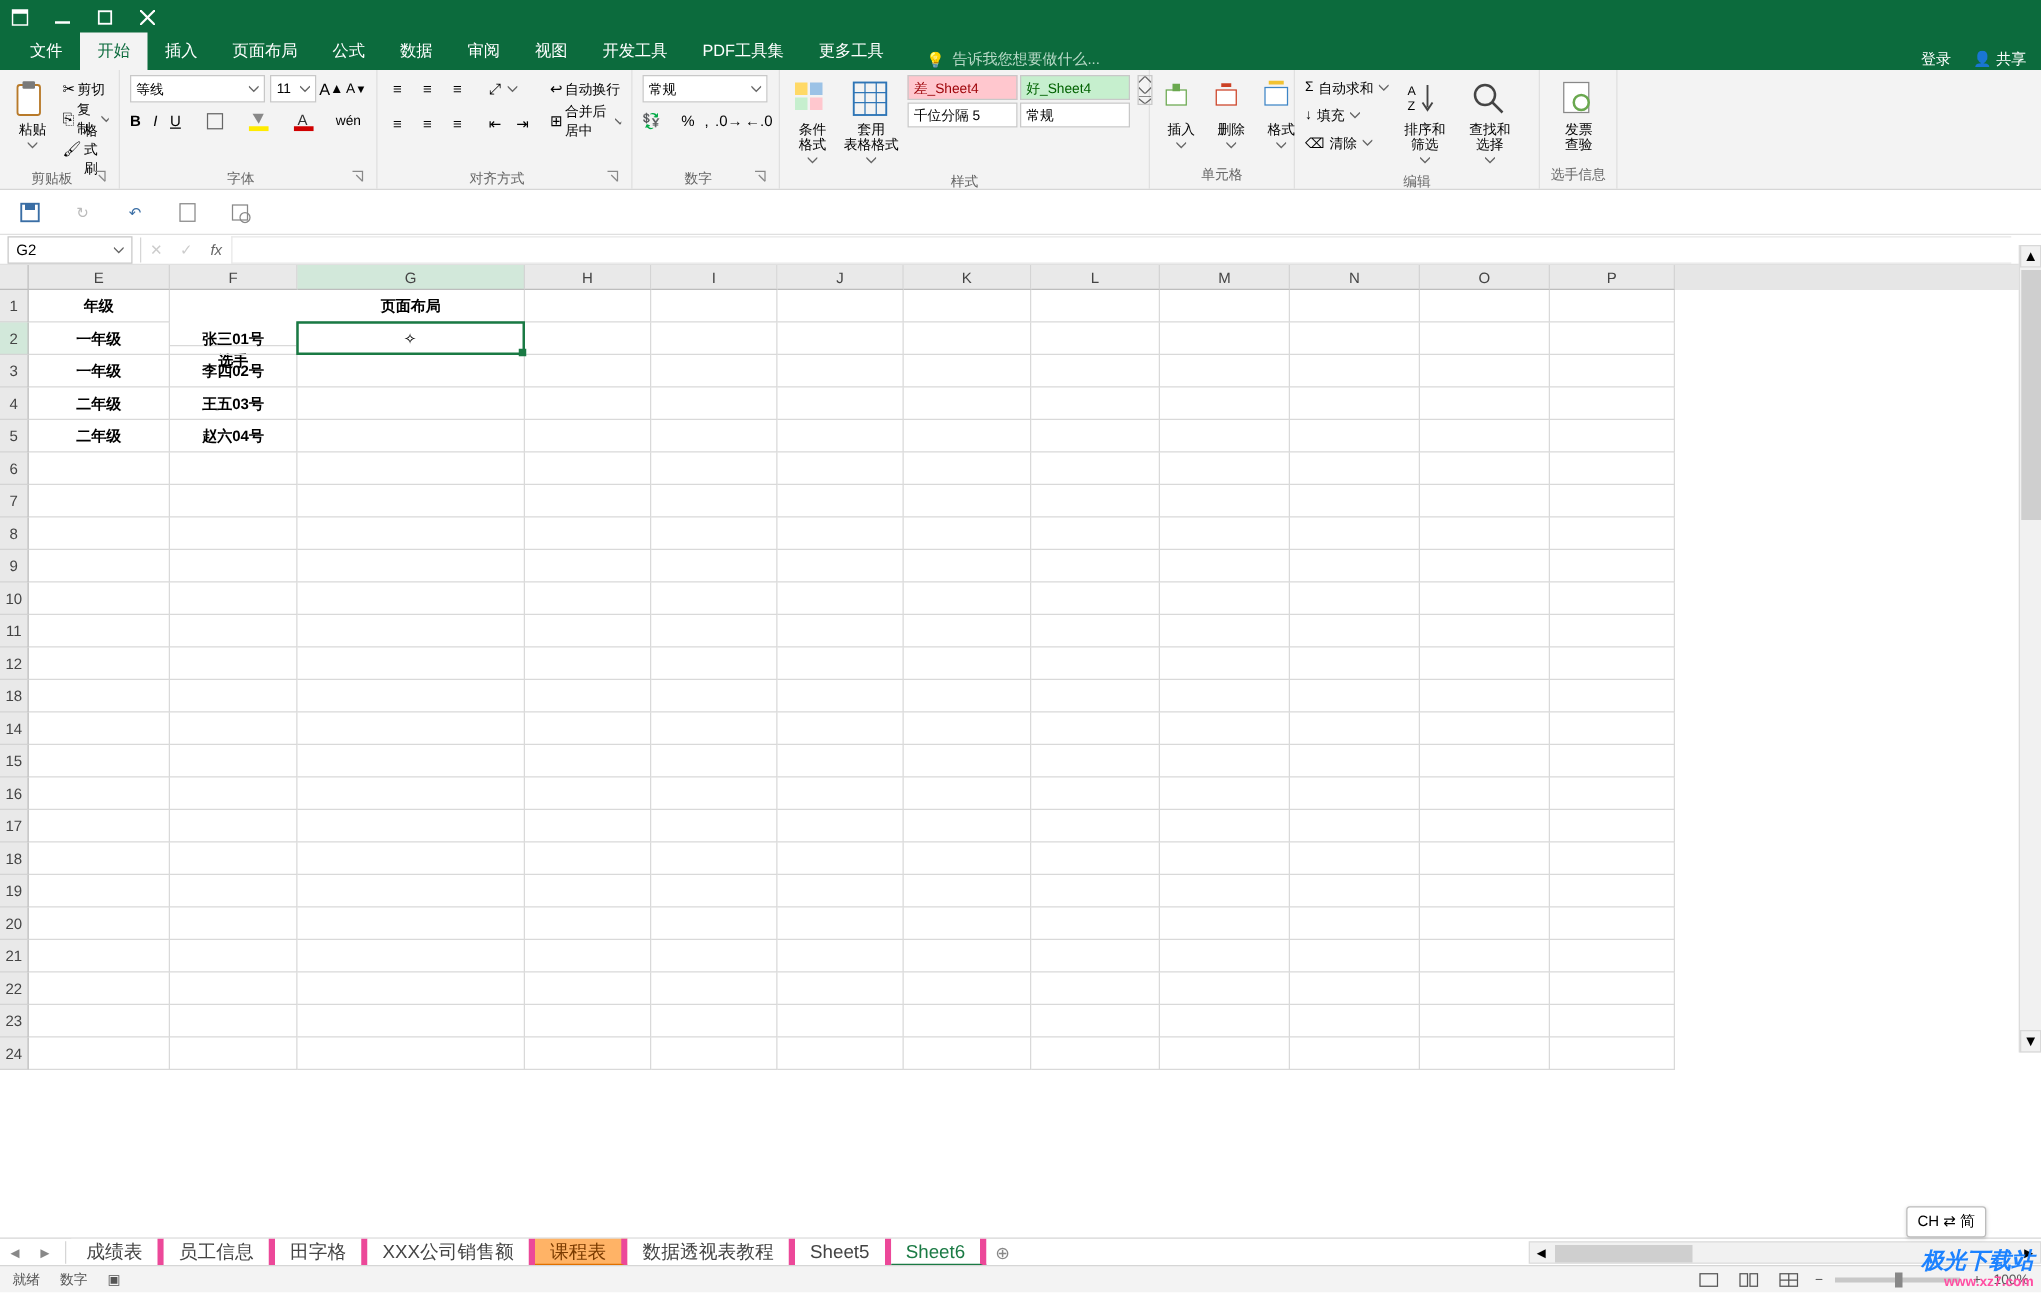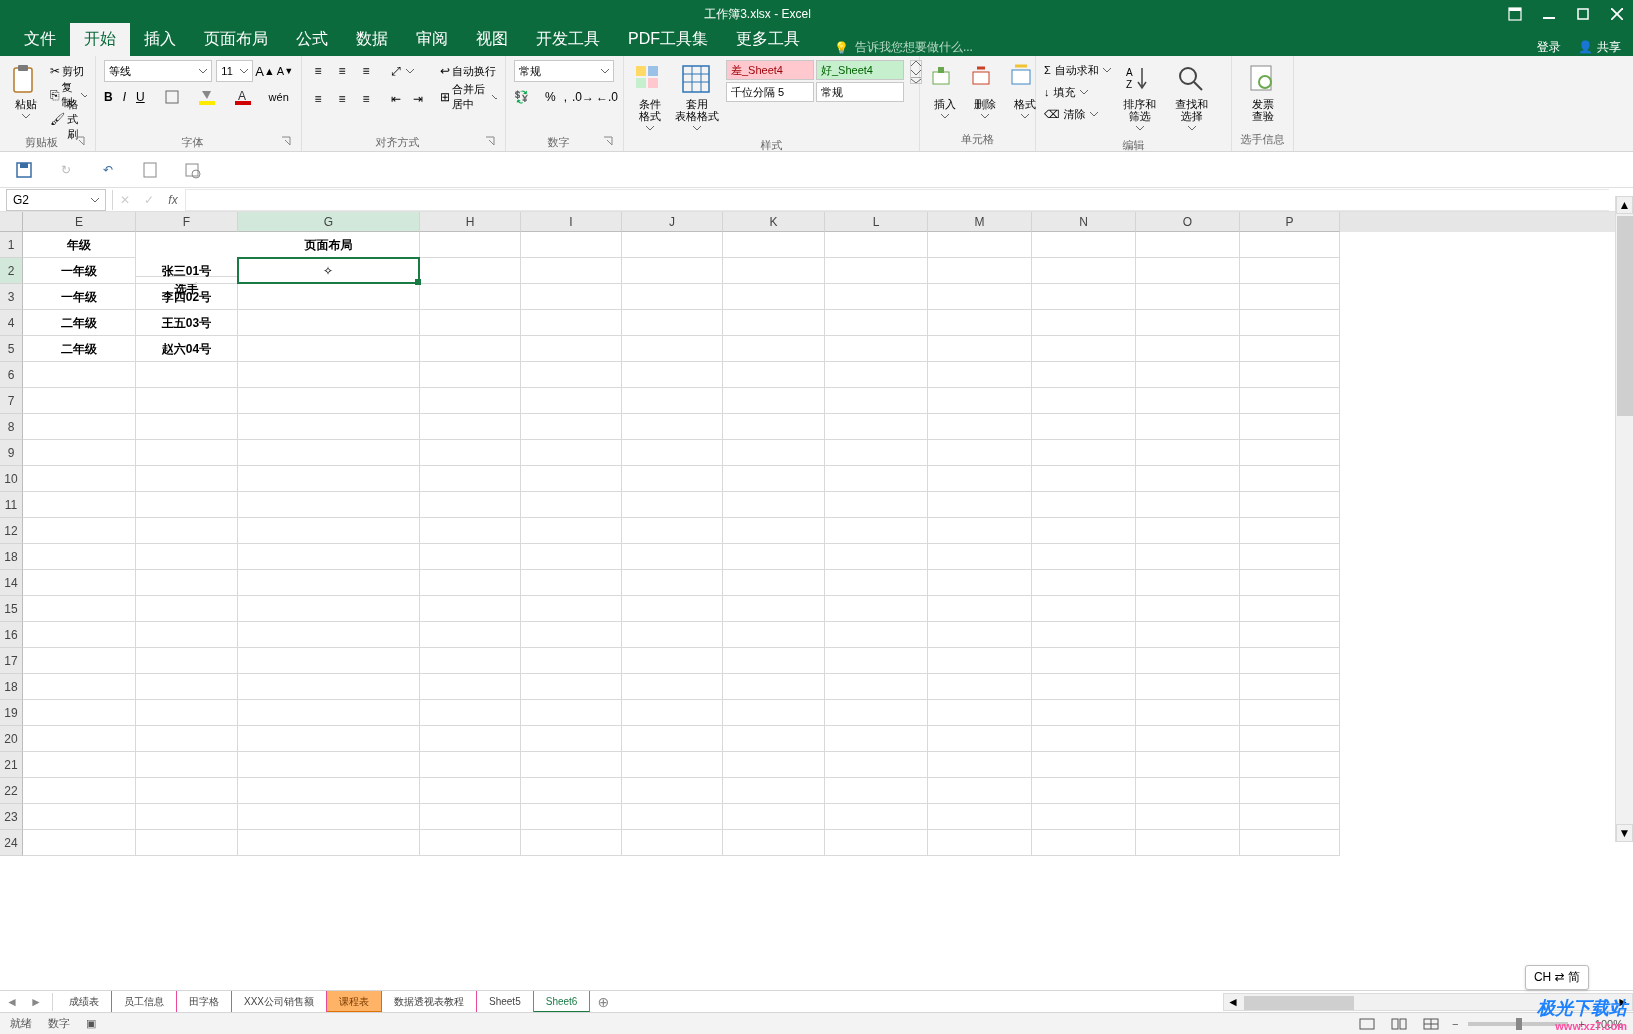--- a/index.html
+++ b/index.html
@@ -2,21 +2,21 @@
 <html><head>
 <meta charset="utf-8">
 <style>
 * { margin:0; padding:0; box-sizing:border-box; font-family:"Microsoft YaHei","Segoe UI",Arial,sans-serif; }
 body { width:1633px; height:1034px; background:#fff; overflow:hidden; position:relative; font-size:12px;}
 .titlebar { height:28px; background:#0c6b3d; color:#fff; display:flex; align-items:center; padding:0 8px;}
 .titlebar .center { flex:1; text-align:center; font-size:12px; }
 .titlebar .right { display:flex; gap:18px; align-items:center; font-size:14px;}
 .titlebar .win-icon { width:16px; height:16px; display:inline-flex; justify-content:center; align-items:center;}
 .ribbon-tabs { height:28px; background:#0c6b3d; display:flex; align-items:flex-end; color:#fff; padding-left:10px;}
-.ribbon-tabs .tab { padding:6px 14px 6px; font-size:16px; cursor:pointer;}
+.ribbon-tabs .tab { padding:6px 14px 6px; font-size:13px; cursor:pointer;}
 .ribbon-tabs .tab.active { background:#f3f3f3; color:#0c6b3d;}
 .ribbon-tabs .tellme { margin-left:20px; color:#b8d9c7; display:flex; align-items:center; gap:6px; font-size:12px;}
 .ribbon-tabs .acct { margin-left:auto; margin-right:12px; color:#fff; display:flex; gap:18px; align-items:center;}
 .ribbon { height:96px; background:#f3f3f3; border-bottom:1px solid #d6d6d6; display:flex;}
 .group { border-right:1px solid #e0e0e0; padding:4px 8px 2px; display:flex; flex-direction:column; justify-content:space-between;}
 .group-body { display:flex; gap:6px; align-items:flex-start;}
 .group-label { text-align:center; font-size:11px; color:#666; padding:2px 0;}
 .bigbtn { display:flex; flex-direction:column; align-items:center; justify-content:center; width:46px; gap:2px; padding:4px 2px;}
 .bigbtn .icon { width:32px; height:32px;}
 .bigbtn .lbl { font-size:11px; text-align:center; line-height:12px;}
@@ -54,21 +54,21 @@
 .cell-row { display:flex; height:26px;font-weight:bold;}
 .cell { border-right:1px solid #d9d9d9; border-bottom:1px solid #d9d9d9; font-size:12px; text-align:center; line-height:26px;}
 .sel-box { position:absolute; border:2px solid #1a7a44; pointer-events:none;}
 .sel-handle { position:absolute; width:6px; height:6px; background:#1a7a44; right:-3px; bottom:-3px;}
 .cursor-icon { position:absolute; font-size:12px; color:#000; pointer-events:none;}
 .vscroll { position:absolute; right:0; top:196px; width:18px; height:646px; background:#f1f1f1; border-left:1px solid #dcdcdc;}
 .vsc-btn { height:18px; background:#f1f1f1; display:flex; align-items:center; justify-content:center; border:1px solid #d8d8d8;}
 .vsc-thumb { position:absolute; top:20px; height:200px; width:16px; left:1px; background:#cfcfcf;}
 .sheettabs { position:absolute; bottom:22px; left:0; right:0; height:22px; background:#fff; border-top:1px solid #d6d6d6; display:flex; align-items:center;}
 .navbtn { width:20px; height:20px; display:flex; align-items:center; justify-content:center; color:#888; margin:0 2px;}
-.stab { padding:0 12px; height:22px; line-height:22px; font-size:10px; border-right:1px solid #ec4899; background:#fff; color:#444;}
+.stab { padding:0 12px; height:22px; line-height:22px; font-size:15px; border-right:5px solid #ec4899; background:#fff; color:#444;}
 .stab.orange { background:#ffb366; color:#7a3b00; border-bottom:2px solid #e07000;}
 .stab.active { border-bottom:2px solid #1a7a44; color:#1a7a44; font-weight:normal;}
 .addsheet { width:26px; text-align:center; color:#888; font-size:14px;}
 .hscroll { margin-left:auto; height:18px; width:410px; background:#f1f1f1; border:1px solid #dcdcdc; position:relative; display:flex; align-items:center;}
 .hsc-btn { width:18px; height:16px; display:flex; align-items:center; justify-content:center;}
 .hsc-thumb { position:absolute; left:20px; width:110px; height:14px; top:2px; background:#cfcfcf;}
 .status { position:absolute; bottom:0; left:0; right:0; height:22px; background:#f3f3f3; border-top:1px solid #d6d6d6; display:flex; align-items:center; padding:0 10px; font-size:11px; color:#555;}
 .status .right { margin-left:auto; display:flex; align-items:center; gap:10px;}
 .viewbtn { width:22px; height:18px; border:1px solid transparent; display:flex; align-items:center; justify-content:center;}
 .zoom-slider { width:100px; height:4px; background:#c8c8c8; position:relative;}
@@ -77,21 +77,20 @@
 .watermark { position:absolute; right:6px; bottom:2px; font-size:18px; font-weight:bold; font-style:italic;}
 .watermark .t1{ color:#1c82ff;} .watermark .t2{ color:#ff4fa3; font-size:11px; display:block; text-align:right; font-style:normal;}
 .launcher { display:flex; justify-content:flex-end; align-items:center; height:14px;}
 svg { display:block; }
 .corner { width:23px; height:20px; background:#e9e9e9; border-right:1px solid #bdbdbd; border-bottom:1px solid #bdbdbd; position:absolute; left:0; top:0;}
 </style>
 </head>
 <body>
 
 <div class="titlebar">
-  <div class="center">工作簿3.xlsx - Excel</div>
   <div class="right">
     <span class="win-icon">
         <svg width="14" height="14">
           <rect x="1" y="1" width="12" height="12" fill="none" stroke="#fff" stroke-width="1.2"></rect>
           <rect x="1" y="1" width="12" height="3" fill="#fff"></rect>
         </svg>
       </span>
     <span class="win-icon">
         <svg width="12" height="12">
           <line x1="0" y1="10" x2="12" y2="10" stroke="#fff" stroke-width="2"></line>

